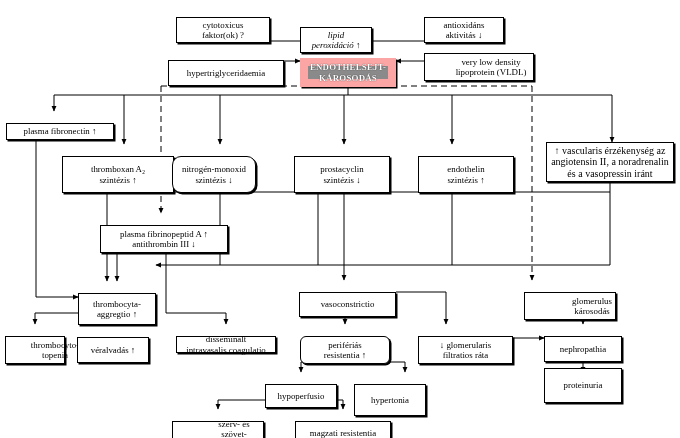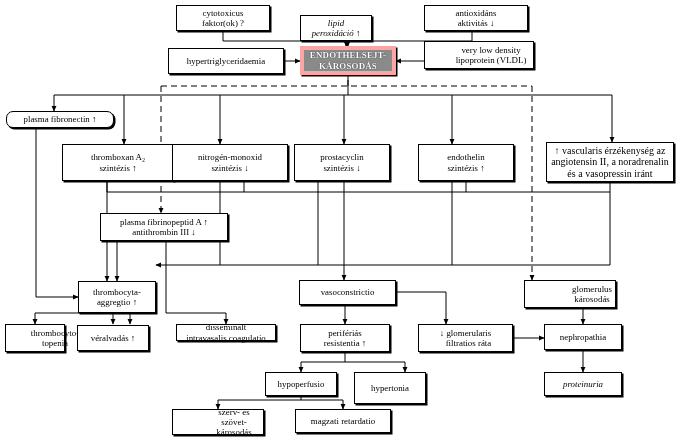--- a/index.html
+++ b/index.html
@@ -19,27 +19,27 @@
     display:flex;
     align-items:center;
     justify-content:center;
     text-align:center;
     line-height:1.15;
     color:#000;
     box-shadow:1.5px 1.5px 0 0 #000;
     z-index:3;
   }
   .node .txt{display:block;padding:0 3px;}
-  .f9{font-size:8.9px;}
+  .f9{font-size:8.9px;margin-top:12px;}
   .f8{font-size:10px;}
   .shaded{
     background:#8a8a8a;
     color:#ffffff;
     font-weight:bold;
-    border:4px solid #fca5a5;
+    border:8px solid #fca5a5;
     letter-spacing:.2px;
     text-shadow:0 0 1px #000;
   }
 </style>
 </head>
 <body>
 
 <div id="root">
 
   <svg class="wires" viewBox="0 0 680 438" xmlns="http://www.w3.org/2000/svg">
@@ -132,39 +132,39 @@
     </g>
   </svg>
 
   <div id="nodes">
       <div class="node f9" style="left: 176px; top: 5px; width: 94px; height: 26px;">
         <span class="txt">cytotoxicus<br>faktor(ok) ?</span>
       </div>
       <div class="node f9" style="left: 300px; top: 15px; width: 72px; height: 26px; font-style: italic;">
         <span class="txt">lipid<br>peroxidáció ↑</span>
       </div>
-      <div class="node f9" style="left: 424px; top: 5px; width: 104px; height: 26px;">
+      <div class="node f9" style="left: 424px; top: 5px; width: 80px; height: 26px;">
         <span class="txt">antioxidáns<br>aktivitás ↓</span>
       </div>
       <div class="node f9" style="left: 168px; top: 48px; width: 116px; height: 26px;">
         <span class="txt">hypertriglyceridaemia</span>
       </div>
       <div class="node shaded f9" style="left: 300px; top: 46px; width: 96px; height: 29px;">
         <span class="txt">ENDOTHELSEJT-<br>KÁROSODÁS</span>
       </div>
       <div class="node f9" style="left: 424px; top: 41px; width: 110px; height: 28px; padding-left: 24px;">
         <span class="txt">very low density<br>lipoprotein (VLDL)</span>
       </div>
-      <div class="node f9" style="left: 6px; top: 111px; width: 108px; height: 17px; border-radius: 7px;">
+      <div class="node f9" style="left: 6px; top: 111px; width: 108px; height: 17px;">
         <span class="txt">plasma fibronectin ↑</span>
       </div>
       <div class="node f9" style="left: 62px; top: 144px; width: 112px; height: 37px;">
         <span class="txt">thromboxan A₂<br>szintézis ↑</span>
       </div>
-      <div class="node f9" style="left: 172px; top: 144px; width: 116px; height: 37px;">
+      <div class="node f9" style="left: 172px; top: 144px; width: 84px; height: 37px; border-radius: 9px;">
         <span class="txt">nitrogén-monoxid<br>szintézis ↓</span>
       </div>
       <div class="node f9" style="left: 294px; top: 144px; width: 96px; height: 37px;">
         <span class="txt">prostacyclin<br>szintézis ↓</span>
       </div>
       <div class="node f9" style="left: 418px; top: 144px; width: 96px; height: 37px;">
         <span class="txt">endothelin<br>szintézis ↑</span>
       </div>
       <div class="node f8" style="left: 546px; top: 142px; width: 128px; height: 40px;">
         <span class="txt">↑ vascularis érzékenység az<br>angiotensin II, a noradrenalin<br>és a vasopressin iránt</span>
@@ -180,41 +180,41 @@
       </div>
       <div class="node f9" style="left: 77px; top: 325px; width: 72px; height: 26px;">
         <span class="txt">véralvadás ↑</span>
       </div>
       <div class="node f9" style="left: 176px; top: 324px; width: 100px; height: 17px;">
         <span class="txt">disseminalt<br>intravasalis coagulatio</span>
       </div>
       <div class="node f9" style="left: 299px; top: 280px; width: 97px; height: 25px;">
         <span class="txt">vasoconstrictio</span>
       </div>
-      <div class="node f9" style="left: 300px; top: 324px; width: 90px; height: 28px;">
+      <div class="node f9" style="left: 300px; top: 324px; width: 90px; height: 28px; border-radius: 6px;">
         <span class="txt">perifériás<br>resistentia ↑</span>
       </div>
-      <div class="node f9" style="left: 418px; top: 324px; width: 95px; height: 28px; text-align: right;">
+      <div class="node f9" style="left: 418px; top: 324px; width: 95px; height: 28px;">
         <span class="txt">↓ glomerularis<br>filtratios ráta</span>
       </div>
       <div class="node f9" style="left: 524px; top: 280px; width: 92px; height: 28px; justify-content: flex-end;">
         <span class="txt">glomerulus<br>károsodás</span>
       </div>
       <div class="node f9" style="left: 544px; top: 324px; width: 78px; height: 26px;">
         <span class="txt">nephropathia</span>
       </div>
-      <div class="node f9" style="left: 544px; top: 372px; width: 78px; height: 24px; font-style: italic;">
+      <div class="node f9" style="left: 544px; top: 356px; width: 78px; height: 35px;">
         <span class="txt">proteinuria</span>
       </div>
       <div class="node f9" style="left: 265px; top: 372px; width: 72px; height: 24px;">
         <span class="txt">hypoperfusio</span>
       </div>
       <div class="node f9" style="left: 354px; top: 372px; width: 72px; height: 32px;">
         <span class="txt">hypertonia</span>
       </div>
       <div class="node f9" style="left: 172px; top: 409px; width: 92px; height: 26px; padding-left: 32px;">
         <span class="txt">szerv- és szövet-<br>károsodás</span>
       </div>
       <div class="node f9" style="left: 295px; top: 409px; width: 96px; height: 24px;">
-        <span class="txt">magzati retardatio</span>
+        <span class="txt">magzati resistentia</span>
       </div>
     </div>
 </div>
 
 </body></html>

